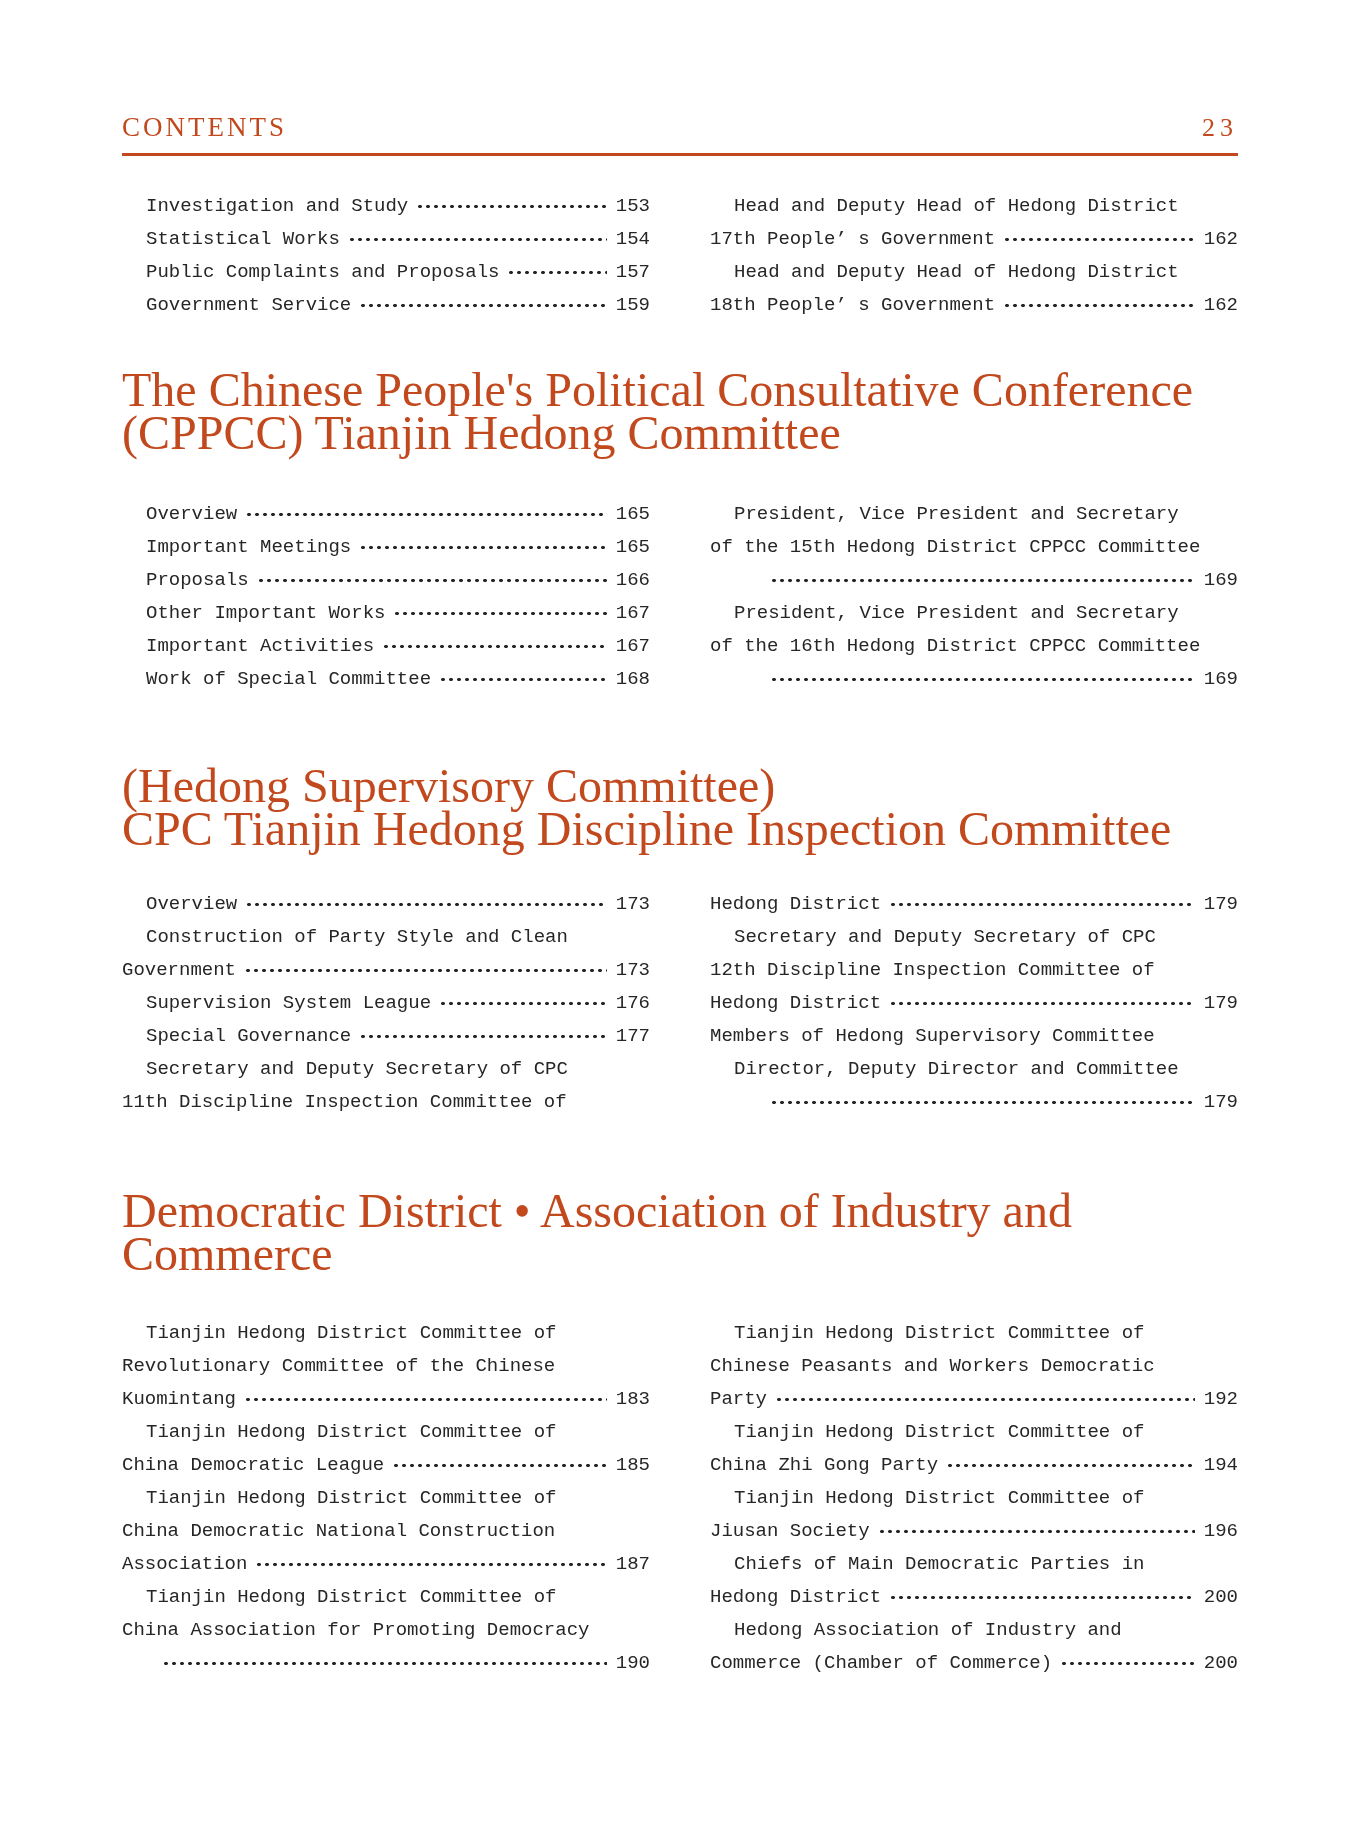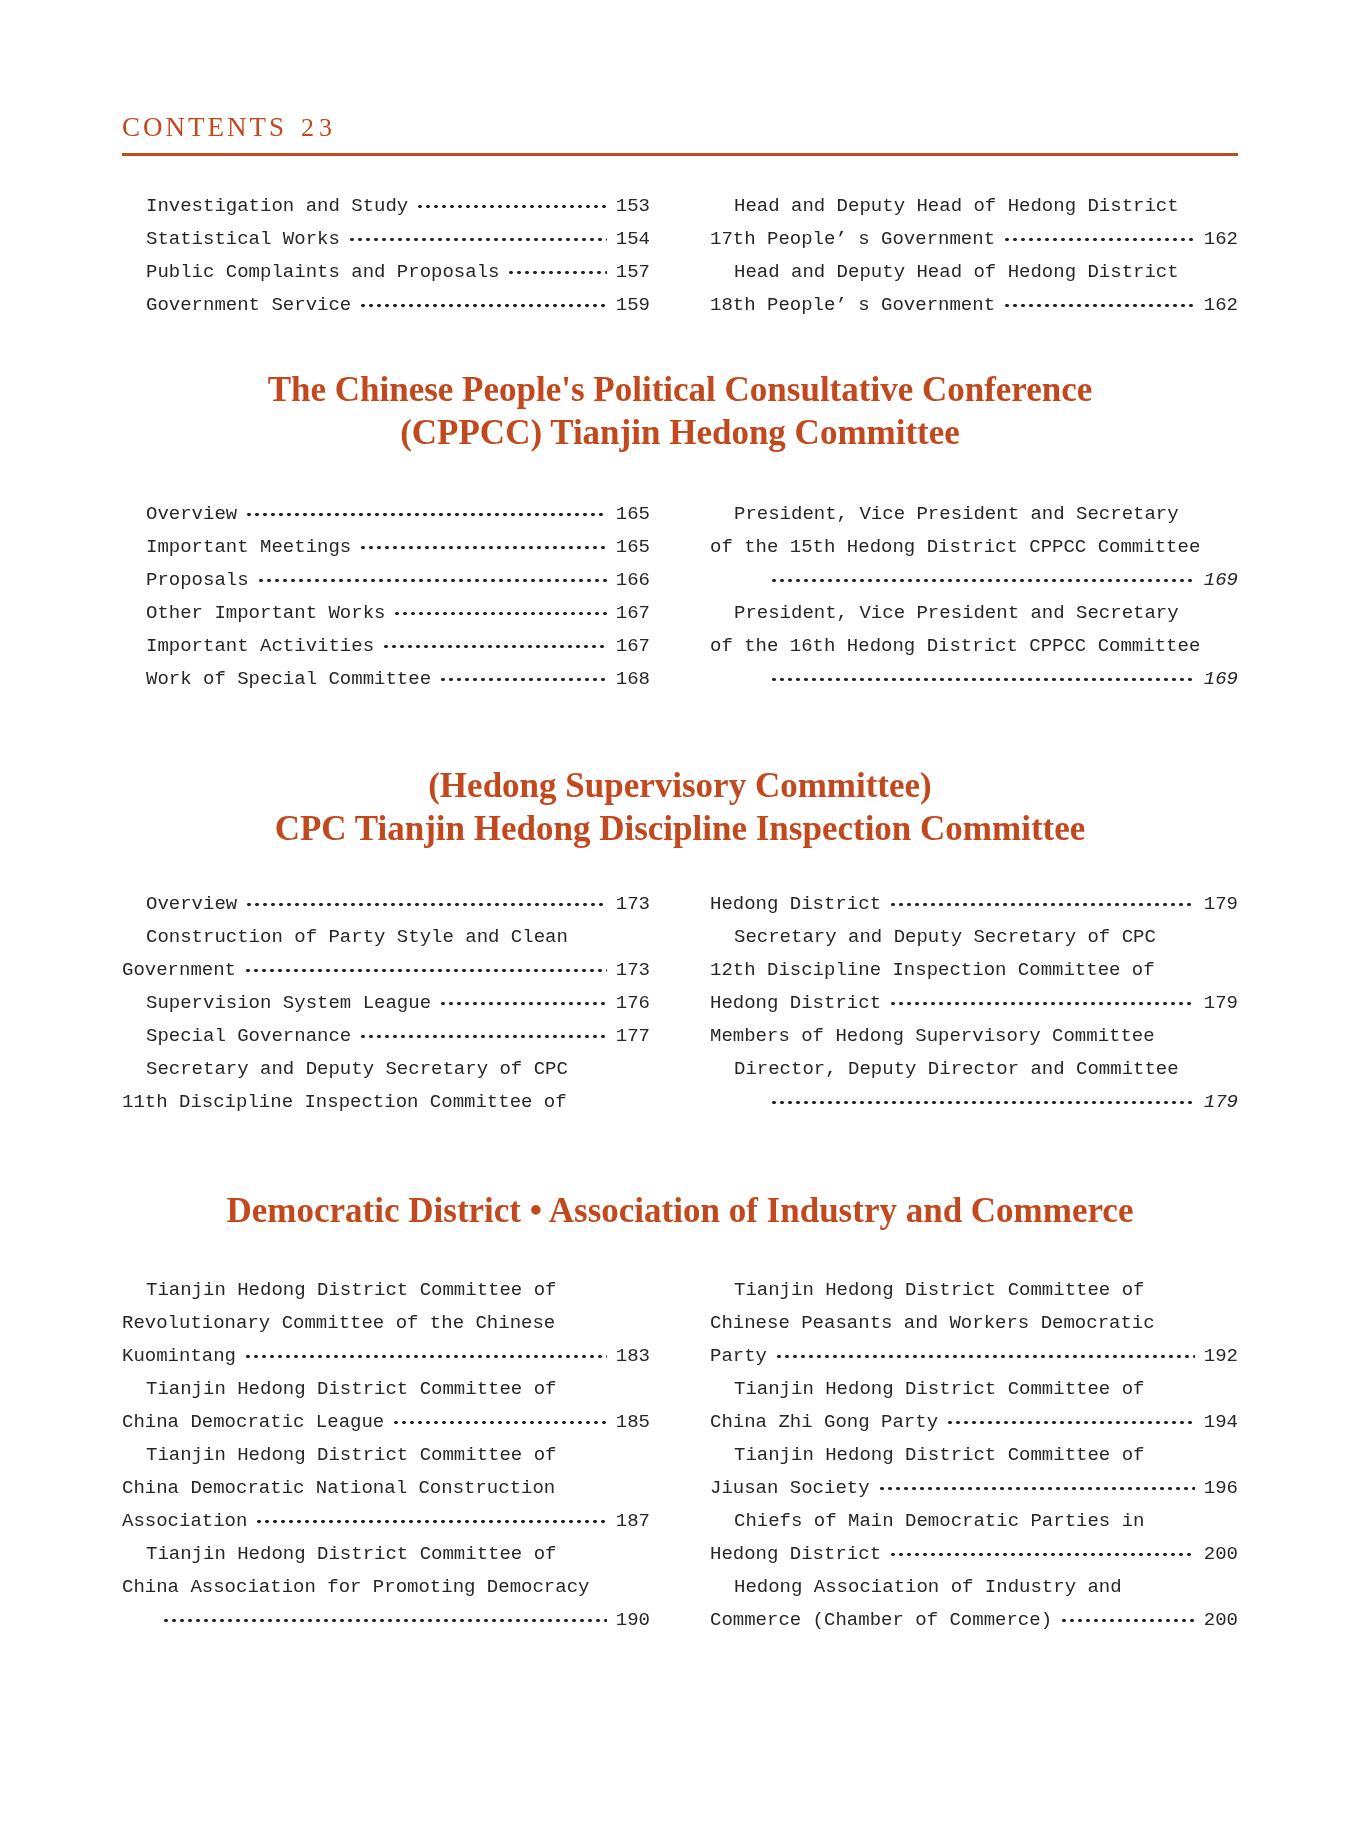--- a/index.html
+++ b/index.html
@@ -1,41 +1,41 @@
 <!DOCTYPE html>
 <html style="--accent: #c2491d; --text: #262626;"><head>
 <meta charset="utf-8">
 <style>
   :root { --accent:#c2491d; --text:#262626; }
   * { margin:0; padding:0; box-sizing:border-box; }
   html,body { background:#ffffff; }
   .page { width:1360px; height:1833px; background:#ffffff; overflow:hidden; position:relative; }
   .content { width:1116px; margin:0 auto; padding-top:112px; }
 
-  .header { display:flex; justify-content:flex-start; align-items:baseline; gap:14px;
+  .header { display:flex; justify-content:space-between; align-items:baseline; gap:14px;
             font-family:"Liberation Serif", serif; color:var(--accent); line-height:30px; }
   .header-title { font-size:27px; letter-spacing:3px; }
   .header-page  { font-size:26px; letter-spacing:5px; }
   .rule { height:3px; background:var(--accent); margin-top:10px; }
 
-  .section .heading { font-family:"Liberation Serif", serif; font-weight:bold;
-                      color:var(--accent); font-size:35px; line-height:43px; text-align:center; }
+  .section .heading { font-family:"Liberation Serif", serif; font-weight:normal;
+                      color:var(--accent); font-size:48px; line-height:43px; }
   .s0 { margin-top:34px; }
   .s1 { margin-top:46px; }  .s1 .cols { margin-top:44px; }
   .s2 { margin-top:68px; }  .s2 .cols { margin-top:38px; }
   .s3 { margin-top:70px; }  .s3 .cols { margin-top:42px; }
 
   .cols { display:flex; gap:60px; }
   .col  { width:528px; font-family:"Liberation Mono", monospace; font-size:19px; color:var(--text); }
   .line { display:flex; height:33px; line-height:33px; }
   .t    { white-space:pre; }
   .pg   { white-space:pre; }
   .ind-first { padding-left:24px; }
   .col-left  .ind-dots { padding-left:32px; }
-  .col-right .ind-dots { padding-left:52px;font-style:italic; }
+  .col-right .ind-dots { padding-left:52px; }
   .dots { flex:1 1 auto; position:relative; margin:0 9px 0 6px; min-width:20px; }
   .dots::after { content:""; position:absolute; left:0; right:0; top:0; bottom:0;
                  background-image:radial-gradient(circle, var(--text) 1.6px, transparent 2px);
                  background-size:8px 100%; background-repeat:repeat-x; background-position:2px center; }
 </style>
 </head>
 <body>
 
 <div class="page">
   <div class="content">

